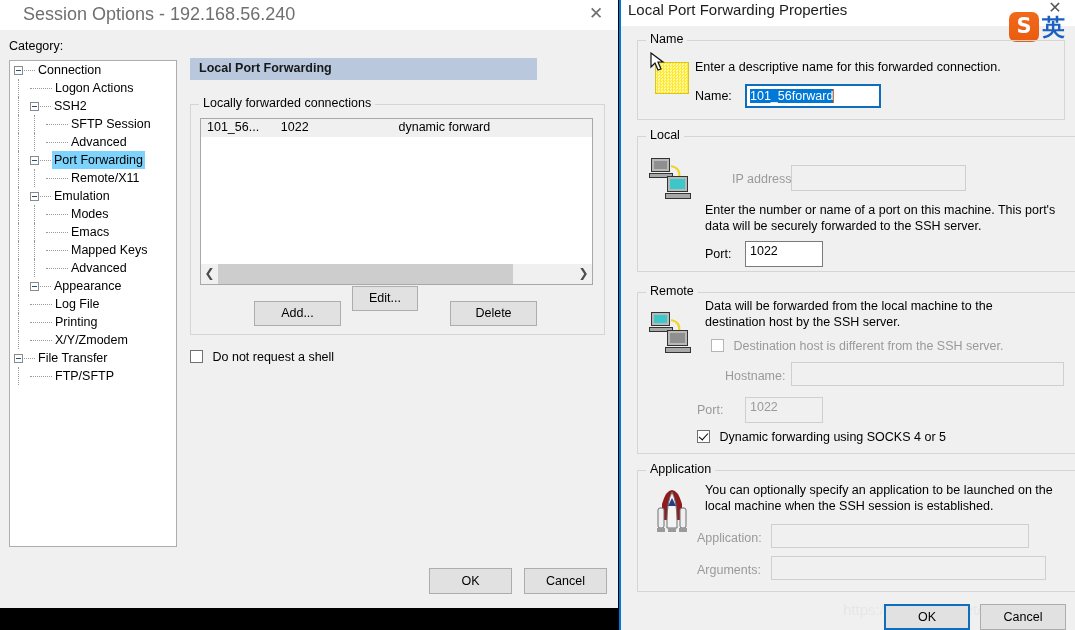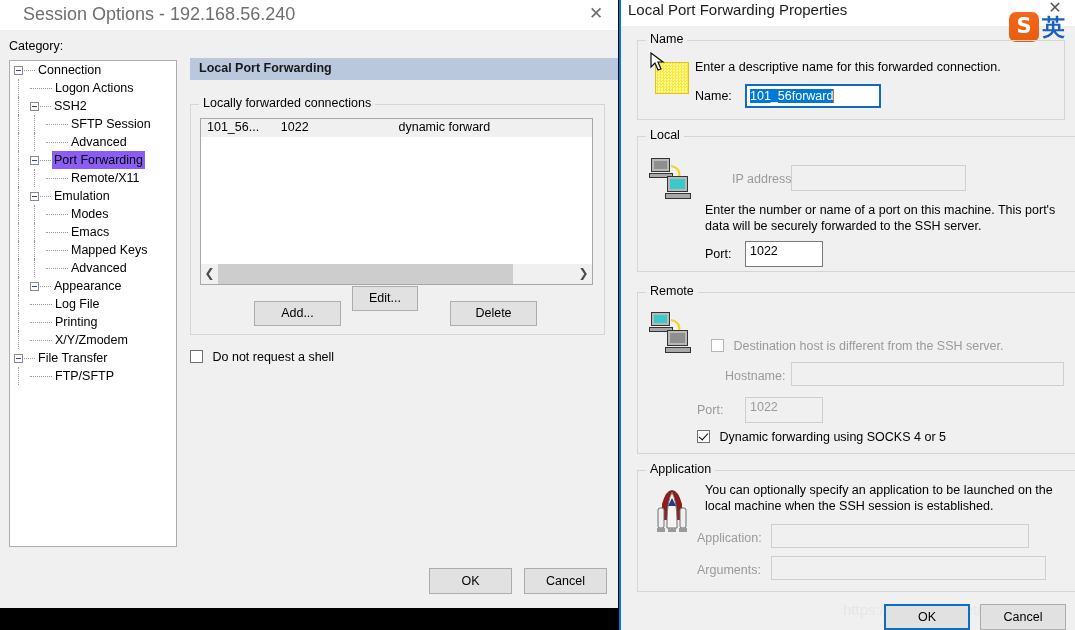--- a/index.html
+++ b/index.html
@@ -28,39 +28,38 @@
   #category-label{position:absolute;left:9px;top:39px;font-size:12.5px;color:#000;}
   #tree-box{
     position:absolute;left:9px;top:60px;width:166px;height:485px;
     background:#ffffff;border:1px solid #adadad;overflow:hidden;
   }
   .tree-row{
     position:relative;height:18px;line-height:18px;white-space:nowrap;
     font-size:12.5px;color:#000;
   }
   .tree-row .tlabel{display:inline-block;padding:0 2px;}
-  .tree-row.selected .tlabel{background:#8b5cf6;}
+  .tree-row.selected .tlabel{background:#7dd3fc;}
   .exp{
     display:inline-block;width:9px;height:9px;border:1px solid #8a8a8a;
     background:#fff;position:relative;vertical-align:middle;margin-right:1px;
     box-sizing:border-box;
   }
   .exp:before{
     content:"";position:absolute;left:1px;top:3px;width:5px;height:1px;background:#2a4a7a;
   }
   .dots{display:inline-block;width:11px;height:1px;vertical-align:middle;
         border-top:1px dotted #9a9a9a;margin-right:1px;}
   .vline{
     position:absolute;top:0;width:0;height:18px;border-left:1px dotted #9a9a9a;
   }
   
   #pane-header{
-    position:absolute;left:190px;top:58px;width:417px;height:22px;
+    position:absolute;left:190px;top:58px;width:347px;height:22px;
     background:#b9c8dc;
-    padding-left:32px;
   }
   #pane-header span{
     position:absolute;left:9px;top:3px;font-weight:bold;font-size:12.5px;color:#16181a;
   }
   #group-lfc{
     position:absolute;left:190px;top:104px;width:415px;height:231px;
     border:1px solid #d5d5d5;box-sizing:border-box;
   }
   #group-lfc-legend{
     position:absolute;left:199px;top:96px;background:#f0f0f0;padding:0 4px;
@@ -308,20 +307,21 @@
       <path d="M22 8 Q32 10 30 20" stroke="#f2d32a" stroke-width="2.2" fill="none"></path>
     </svg>
     <div class="pc" style="left:16px;top:18px;">
       <div class="mon" style="left:2px;top:0;width:21px;height:16px;background:#b9b9b9;">
         <div style="position:absolute;left:2px;top:2px;width:15px;height:10px;background:#8f8f8f;"></div>
       </div>
       <div class="base" style="left:0;top:17px;width:26px;height:6px;"></div>
     </div>
   </div>
 
+  <div class="lbl" style="position:absolute;left:84px;top:298px;width:350px;line-height:16px;">Data will be forwarded from the local machine to the destination host by the SSH server.</div>
 
   <div style="position:absolute;left:90px;top:339px;">
     <span class="cbx dis"></span>
     <span class="lbl dis" style="margin-left:6px;">Destination host is different from the SSH server.</span>
   </div>
 
   <div class="lbl dis" style="position:absolute;left:104px;top:369px;">Hostname:</div>
   <div class="tf dis" style="left:170px;top:362px;width:273px;height:24px;">
     <span></span>
   </div>

